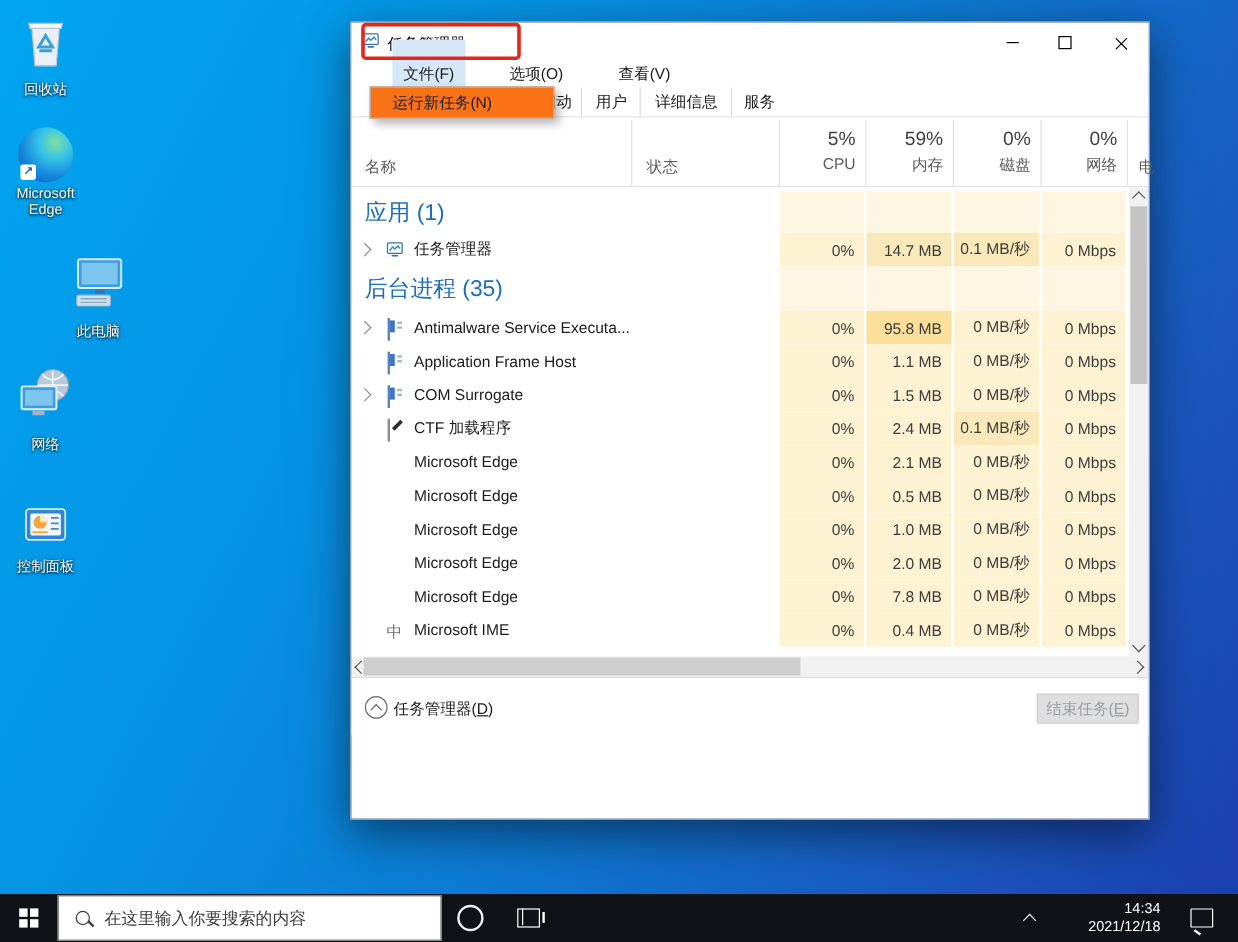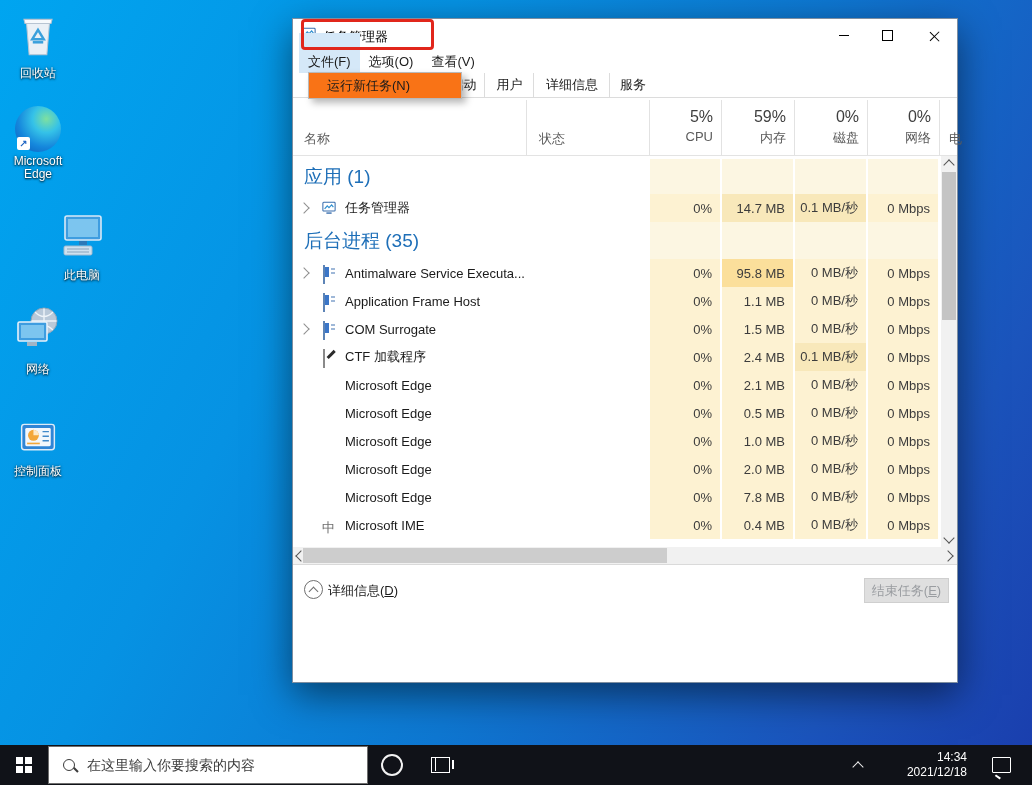--- a/index.html
+++ b/index.html
@@ -24,21 +24,21 @@
   #titlebar{left:0;top:0;width:664px;height:32px;background:#fff;}
   #title-text{left:30px;top:9px;font-size:13px;color:#000;}
   .cap-btn{top:0;width:45px;height:32px;display:flex;align-items:center;justify-content:center;}
   .glyph-min{width:10px;height:1px;background:#000;}
   .glyph-max{width:9px;height:9px;border:1px solid #000;}
   .glyph-close{width:11px;height:11px;position:relative;}
   .glyph-close::before,.glyph-close::after{content:"";position:absolute;left:5px;top:0;width:1.4px;height:13px;background:#000;}
   .glyph-close::before{transform:rotate(45deg);} .glyph-close::after{transform:rotate(-45deg);}
 
   #menubar{left:0;top:32px;width:664px;height:22px;background:#fff;display:flex;align-items:center;padding-left:6px;box-sizing:border-box;}
-  .menu-item{font-size:13px;color:#1b1b1b;padding:20px 9px;}
+  .menu-item{font-size:13px;color:#1b1b1b;padding:20px 9px;margin-left:28px;}
   .menu-item.open{background:#d5e8f8;}
 
   #tabrow{left:0;top:54px;width:664px;height:25px;background:#fff;border-bottom:1px solid #dcdcdc;box-sizing:border-box;}
   .tab{position:absolute;top:0;height:24px;line-height:24px;text-align:center;font-size:13px;color:#1b1b1b;border-left:1px solid #dcdcdc;}
 
   
   #file-menu{left:15px;top:53px;width:152px;background:#f97316;border:1px solid #b9b9b9;
     box-shadow:4px 4px 7px rgba(0,0,0,.28);z-index:30;}
   .fm-item{height:25px;line-height:25px;padding-left:18px;font-size:13px;color:#1b1b1b;position:relative;}
   #annotation-box{left:8px;top:0px;width:127px;height:25px;border:3px solid #e1261b;border-radius:4px;z-index:31;pointer-events:none;}
@@ -358,21 +358,21 @@
   <div id="hscroll" class="abs">
     <span class="sb-arrow" id="harr-l"></span>
     <div id="hthumb"></div>
     <span class="sb-arrow" id="harr-r"></span>
   </div>
 
   <div id="statusbar" class="abs">
     <div id="fd-circle" class="abs">
         <span id="fd-chev"></span>
       </div>
-    <span id="fd-label" class="abs"><span>详细信息(</span><span class="ukey">D</span><span>)</span></span>
+    <span id="fd-label" class="abs"><span>任务管理器(</span><span class="ukey">D</span><span>)</span></span>
     <div id="end-task-btn" class="abs"><span>结束任务(</span><span class="ukey">E</span><span>)</span></div>
   </div>
 
   <div id="file-menu" class="abs">
       <div class="fm-item">运行新任务(N)</div>
     </div>
   <div id="annotation-box" class="abs"></div>
 
 </div>
 

